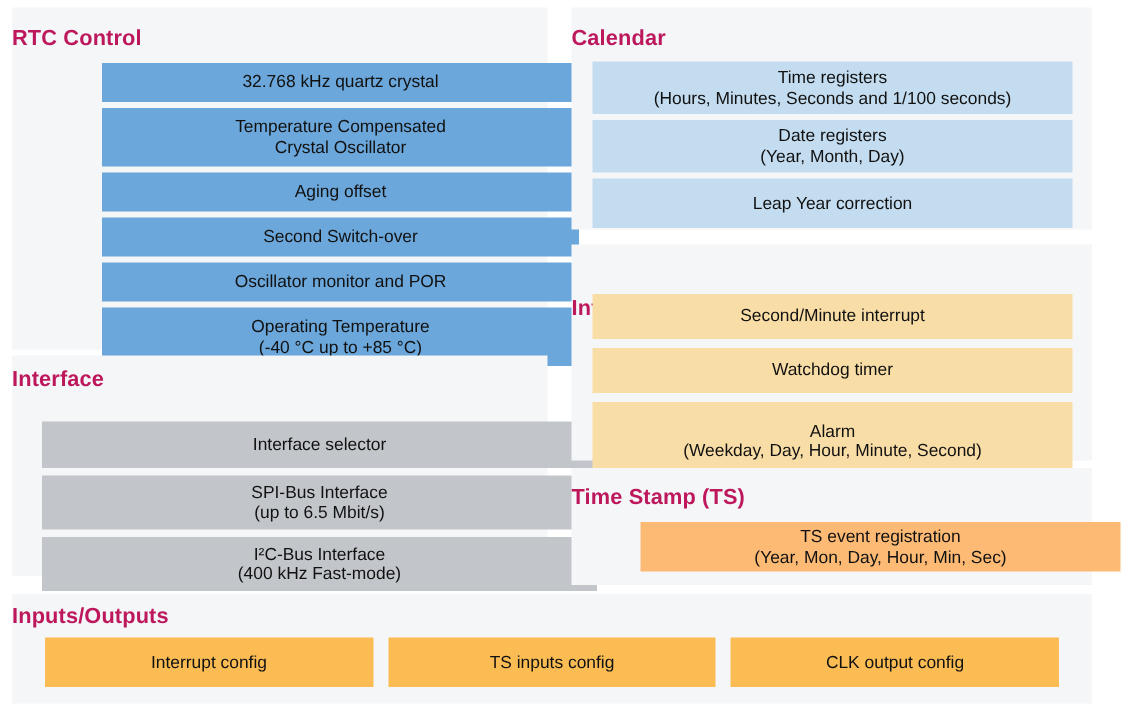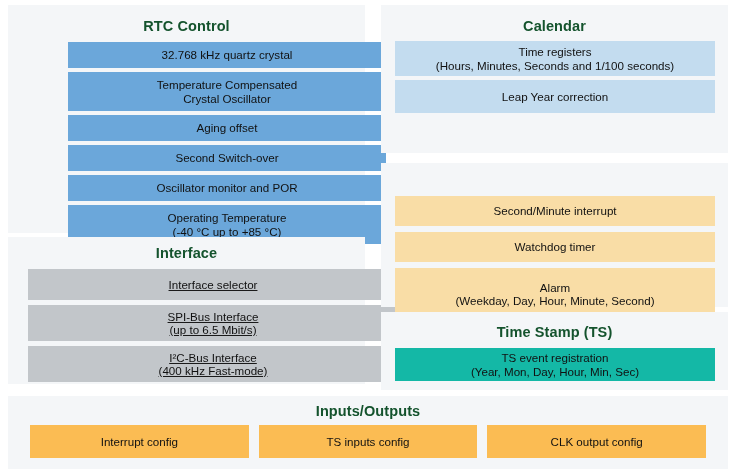--- a/index.html
+++ b/index.html
@@ -24,24 +24,23 @@
 
   
   .panel {
     position: absolute;
     background: #f4f6f8;
     box-sizing: border-box;
     padding: 0;
   }
 
   .panel-title {
-    text-align: center;
     font-weight: bold;
     font-size: 14.5px;
-    color: #14532d;
+    color: #be185d;
     letter-spacing: 0.1px;
     line-height: 1;
   }
 
   .bar {
     box-sizing: border-box;
     display: flex;
     flex-direction: column;
     align-items: center;
     justify-content: center;
@@ -52,32 +51,32 @@
     width: 100%;
   }
   .bar .l2 { display: block; }
 
   
   .bar.blue        { background: #6ba7da; }
   .bar.lightblue   { background: #c3dcef; }
   .bar.gray        { background: #c2c6ca; }
   .bar.ltorange    { background: #f9dda6; }
   .bar.orange      { background: #fbbc53; }
-  .bar.ghost       { background: #14b8a6; }
+  .bar.ghost       { background: #fdba74; margin-left: 32px; }
 
   
   #rtc-panel   { left: 8px;  top: 5px;   width: 357px; height: 228px; }
   #rtc-title   { position: absolute; left: 0; top: 14px; width: 100%; }
   #rtc-bars    { position: absolute; left: 20px; top: 37px; width: 318px; padding-left: 40px; }
   #rtc-bars .bar { margin-bottom: 4px; }
 
   
   #iface-panel { left: 8px;  top: 237px; width: 357px; height: 147px; }
   #iface-title { position: absolute; left: 0; top: 9px; width: 100%; }
-  #iface-bars  { position: absolute; left: 20px; top: 32px; width: 370px; text-decoration: underline; }
+  #iface-bars  { position: absolute; left: 20px; top: 44px; width: 370px; }
   #iface-bars .bar { margin-bottom: 5px; }
 
   
   #cal-panel   { left: 381px; top: 5px;  width: 347px; height: 148px; }
   #cal-title   { position: absolute; left: 0; top: 14px; width: 100%; }
   #cal-bars    { position: absolute; left: 14px; top: 36px; width: 320px; }
   #cal-bars .bar { margin-bottom: 4px; }
 
   
   #int-panel   { left: 381px; top: 163px; width: 347px; height: 144px; }
@@ -158,20 +157,24 @@
 
   <section class="panel" id="cal-panel">
     <div class="panel-title" id="cal-title">Calendar</div>
     <div id="cal-bars">
 
       <div class="bar lightblue" style="height:35px">
         <span class="l1">Time registers</span>
         <span class="l2">(Hours, Minutes, Seconds and 1/100 seconds)</span>
       </div>
 
+      <div class="bar lightblue" style="height:35px">
+        <span class="l1">Date registers</span>
+        <span class="l2">(Year, Month, Day)</span>
+      </div>
 
       <div class="bar lightblue" style="height:33px">
         <span class="l1">Leap Year correction</span>
       </div>
 
     </div>
   </section>
 
   <section class="panel" id="int-panel">
     <div class="panel-title" id="int-title">Interrupt</div>

